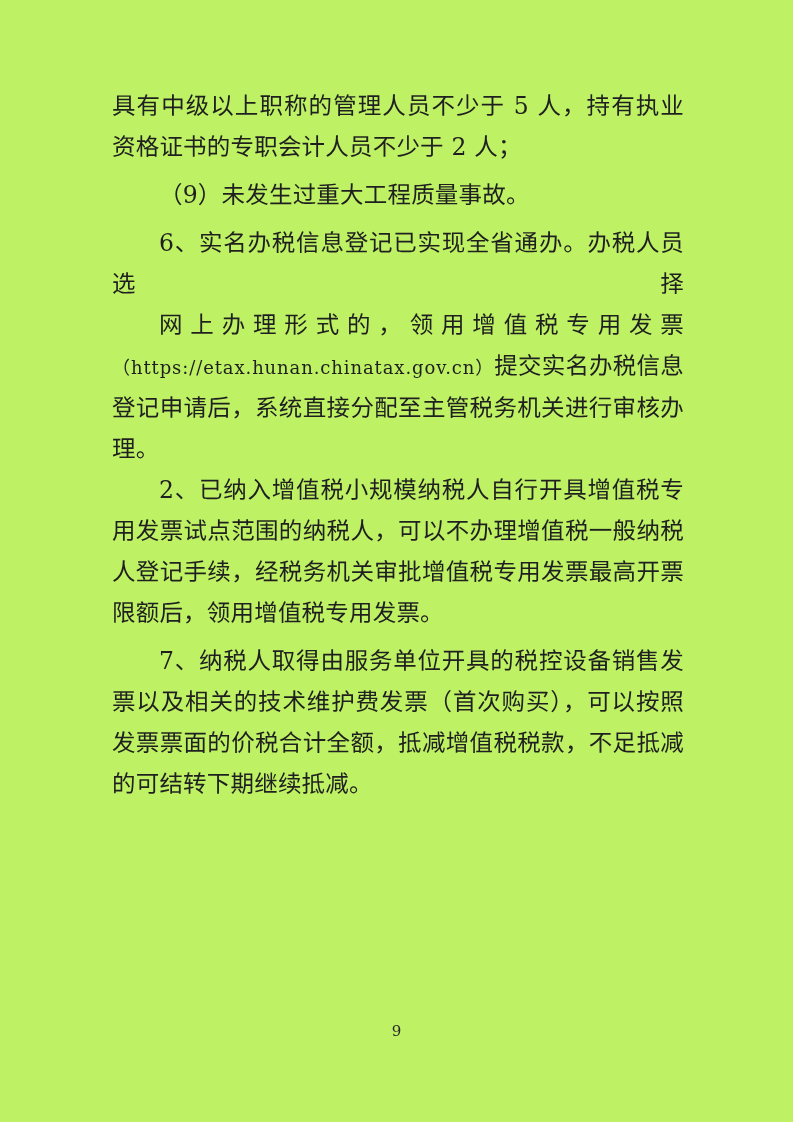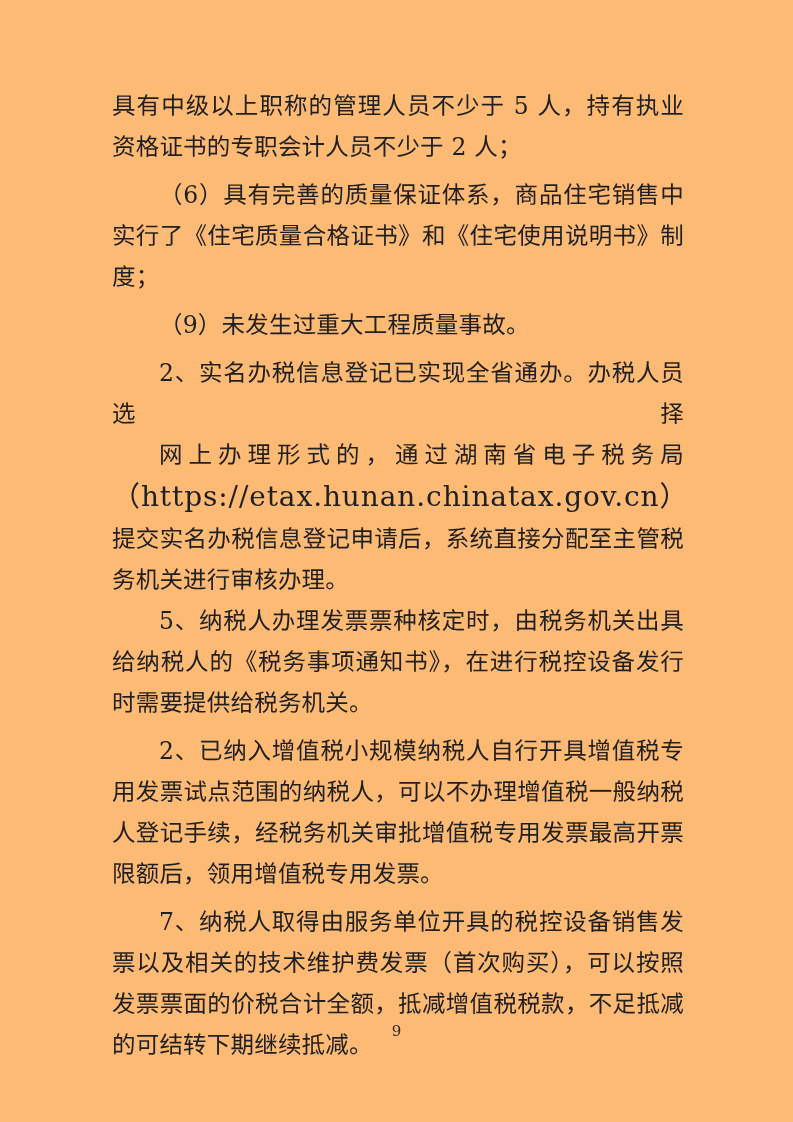--- a/index.html
+++ b/index.html
@@ -6,21 +6,21 @@
   html, body {
     margin: 0;
     padding: 0;
     background: #ffffff;
   }
 
   .page {
     position: relative;
     width: 793px;
     height: 1122px;
-    background: #fdba74;
+    background: #bef264;
     margin: 0 auto;
     overflow: hidden;
     font-family: "DejaVu Serif", "Liberation Serif", serif;
     color: #1c1c1c;
     box-sizing: border-box;
   }
 
   .content {
     position: absolute;
     left: 112px;
@@ -52,21 +52,21 @@
   
   .stretch-line {
     display: block;
     text-align: justify;
     text-align-last: justify;
     text-justify: inter-character;
   }
 
   .url {
     font-family: "DejaVu Serif", "Liberation Serif", serif;
-    font-size: 28px;
+    font-size: 18px;
     letter-spacing: 0.9px;
     word-spacing: 1px;
   }
 
   .page-number {
     position: absolute;
     left: 0;
     right: 0;
     top: 1022px;
     text-align: center;
@@ -78,31 +78,29 @@
 </head>
 <body>
 
 <div class="page">
 
   <div class="content">
 
     <p class="para">具有中级以上职称的管理人员不少于 5 人，持有执业资格证书的专职会计人员不少于 2 人；</p>
 
 
-    <p class="para indent">（6）具有完善的质量保证体系，商品住宅销售中实行了《住宅质量合格证书》和《住宅使用说明书》制度；</p>
 
     <p class="para indent">（9）未发生过重大工程质量事故。</p>
 
     <div class="para indent no-gap">
-      <span class="stretch-line">2、实名办税信息登记已实现全省通办。办税人员选择</span>
-      <span class="stretch-line">网上办理形式的，通过湖南省电子税务局</span>
+      <span class="stretch-line">6、实名办税信息登记已实现全省通办。办税人员选择</span>
+      <span class="stretch-line">网上办理形式的，领用增值税专用发票</span>
       <span><span class="url">（https://etax.hunan.chinatax.gov.cn）</span><span>提交实名办税信息登记申请后，系统直接分配至主管税务机关进行审核办理。</span></span>
     </div>
 
-    <p class="para indent">5、纳税人办理发票票种核定时，由税务机关出具给纳税人的《税务事项通知书》，在进行税控设备发行时需要提供给税务机关。</p>
 
     <p class="para indent">2、已纳入增值税小规模纳税人自行开具增值税专用发票试点范围的纳税人，可以不办理增值税一般纳税人登记手续，经税务机关审批增值税专用发票最高开票限额后，领用增值税专用发票。</p>
 
     <p class="para indent">7、纳税人取得由服务单位开具的税控设备销售发票以及相关的技术维护费发票（首次购买），可以按照发票票面的价税合计全额，抵减增值税税款，不足抵减的可结转下期继续抵减。</p>
 
   </div>
 
   <div class="page-number">9</div>
 
 </div>

